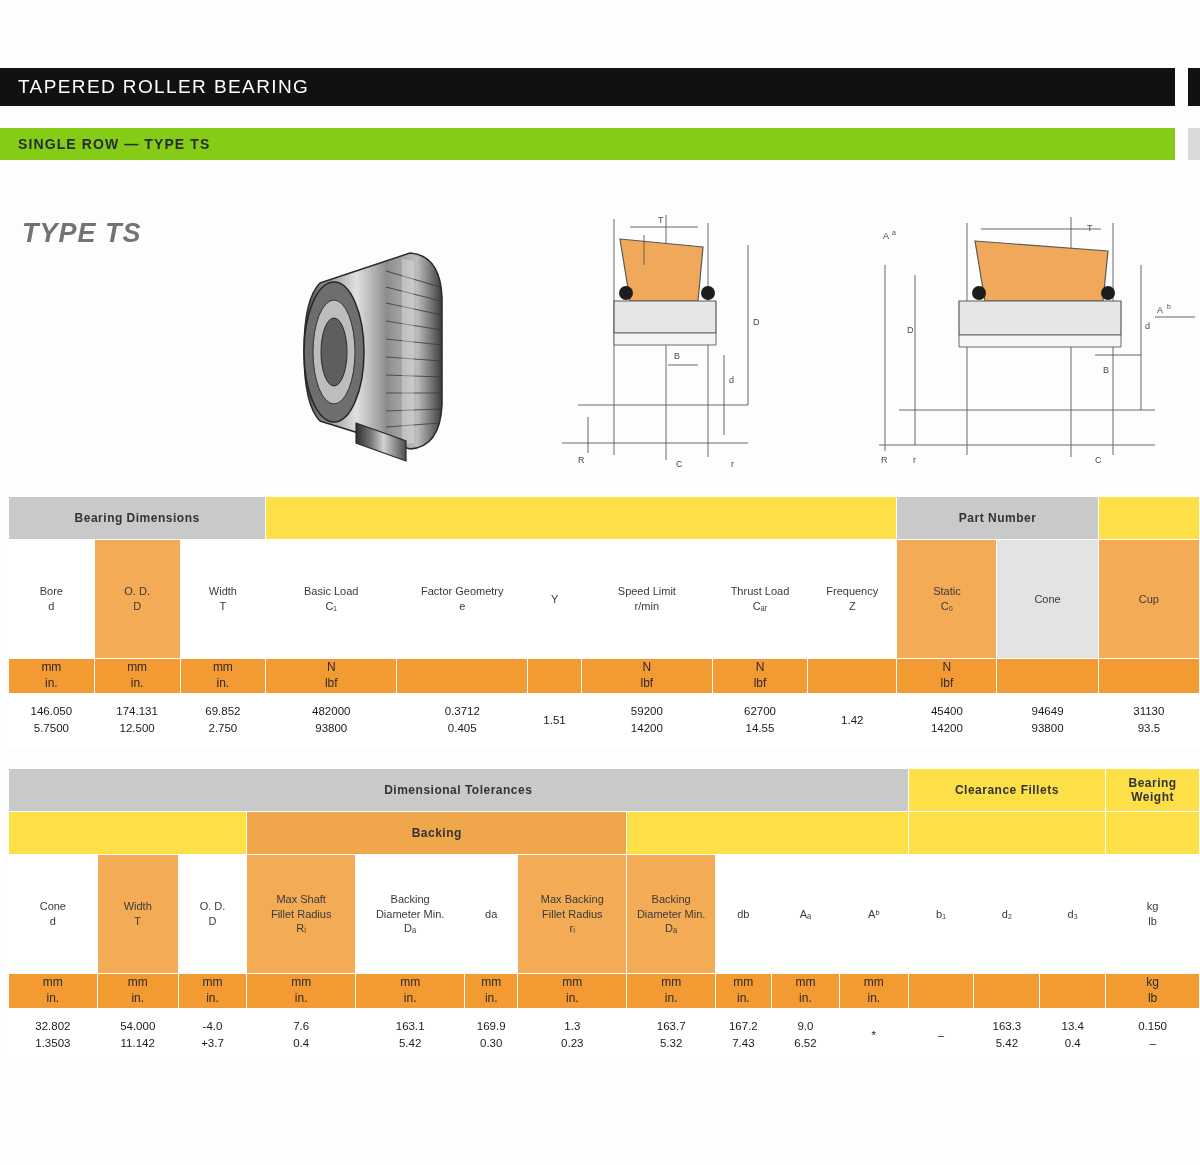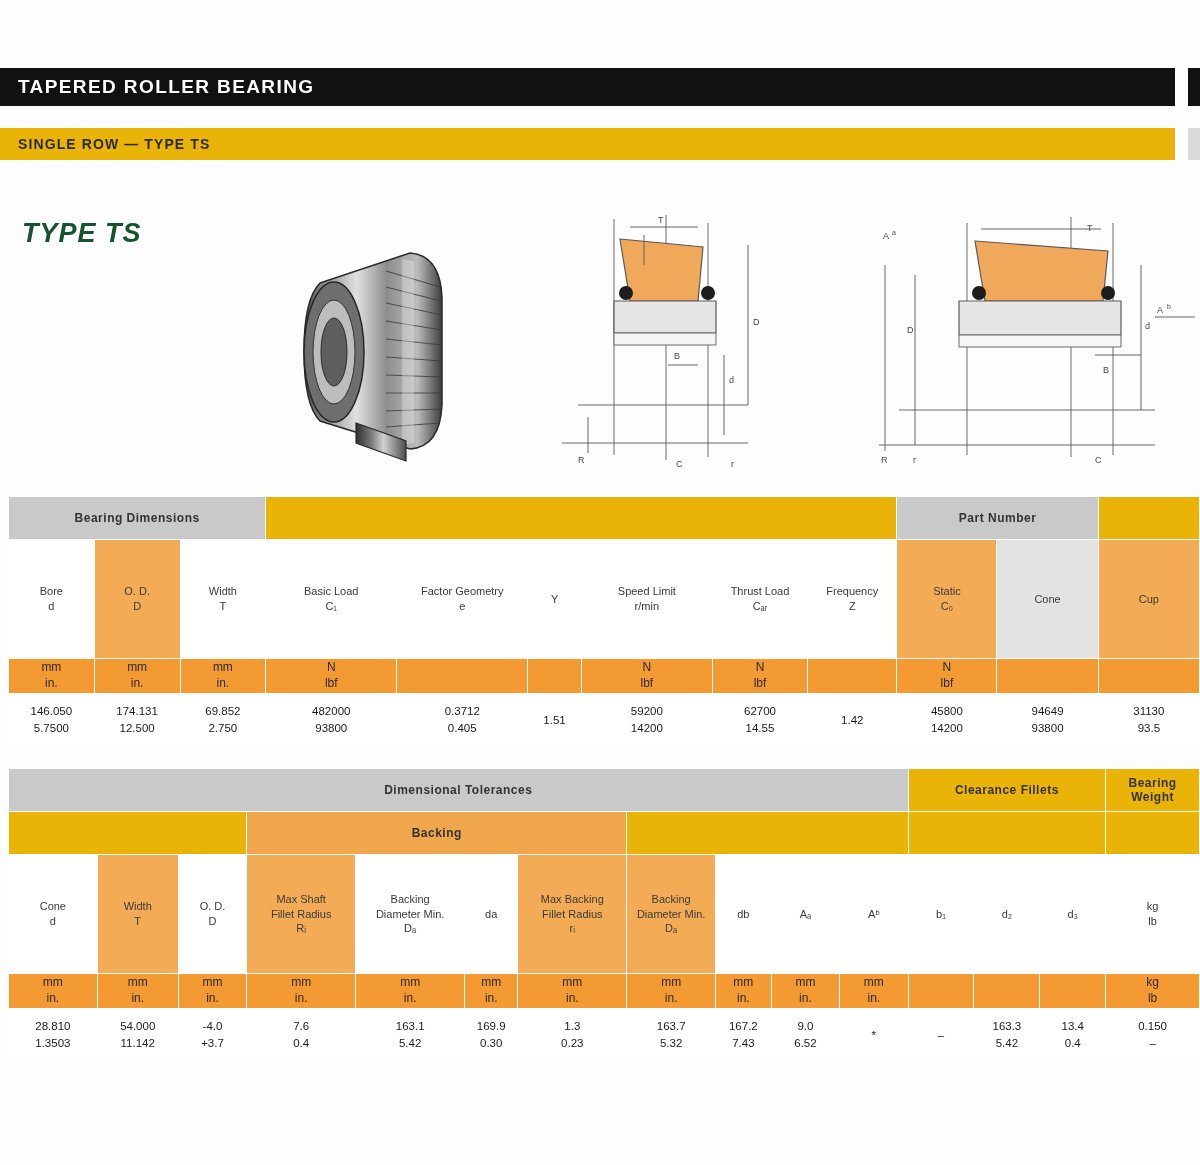--- a/index.html
+++ b/index.html
@@ -28,21 +28,21 @@
     position: absolute;
     left: 0;
     top: 68px;
     width: 1175px;
     height: 38px;
     background: #111111;
     color: #ffffff;
     display: flex;
     align-items: center;
     letter-spacing: 1.4px;
-    font-weight: bold;
+    font-weight: normal;
     font-size: 19px;
     padding-left: 18px;
     box-sizing: border-box;
     filter: blur(0.6px);
   }
   .header-black .edge {
     position: absolute;
     right: 0; top: 0;
     width: 14px; height: 100%;
     background: #111;
@@ -54,21 +54,21 @@
     width: 12px;
     height: 38px;
     background: #111111;
   }
   .header-grey {
     position: absolute;
     left: 0;
     top: 128px;
     width: 1175px;
     height: 32px;
-    background: #eab308;
+    background: #84cc16;
     color: #2b2b2b;
     display: flex;
     align-items: center;
     font-size: 14px;
     font-weight: bold;
     letter-spacing: 1.1px;
     padding-left: 18px;
     box-sizing: border-box;
     filter: blur(0.6px);
   }
@@ -83,21 +83,21 @@
 
   
   .type-title {
     position: absolute;
     left: 22px;
     top: 218px;
     font-size: 27px;
     font-weight: bold;
     font-style: italic;
     letter-spacing: 1px;
-    color: #14532d;
+    color: #737373;
     filter: blur(0.5px);
   }
 
   
   .bearing-photo {
     position: absolute;
     left: 290px;
     top: 225px;
     width: 180px;
     height: 250px;
@@ -139,21 +139,21 @@
     font-weight: normal;
   }
   .grp {
     background: #c9c9c9;
     color: #333;
     font-size: 12px;
     font-weight: bold;
     height: 42px;
     letter-spacing: .5px;
   }
-  .grp.white { background: #eab308; }
+  .grp.white { background: #fde047; }
   .grp.orange { background: #f0a64a; }
   .hdr {
     background: #ffffff;
     height: 118px;
     font-size: 11px;
     line-height: 1.35;
     color: #3a3a3a;
   }
   .hdr.o { background: #f3ab55; }
   .hdr.g { background: #e3e3e3; }
@@ -442,21 +442,21 @@
         <td>
               <div>59200</div>
               <div>14200</div>
             </td>
         <td>
               <div>62700</div>
               <div>14.55</div>
             </td>
         <td>1.42</td>
         <td>
-              <div>45800</div>
+              <div>45400</div>
               <div>14200</div>
             </td>
         <td>
               <div>94649</div>
               <div>93800</div>
             </td>
         <td>
               <div>31130</div>
               <div>93.5</div>
             </td>
@@ -606,21 +606,21 @@
         <td></td>
         <td></td>
         <td></td>
         <td>
               <div>kg</div>
               <div>lb</div>
             </td>
       </tr>
       <tr class="datarow blurtext">
         <td>
-              <div>28.810</div>
+              <div>32.802</div>
               <div>1.3503</div>
             </td>
         <td>
               <div>54.000</div>
               <div>11.142</div>
             </td>
         <td>
               <div>-4.0</div>
               <div>+3.7</div>
             </td>

